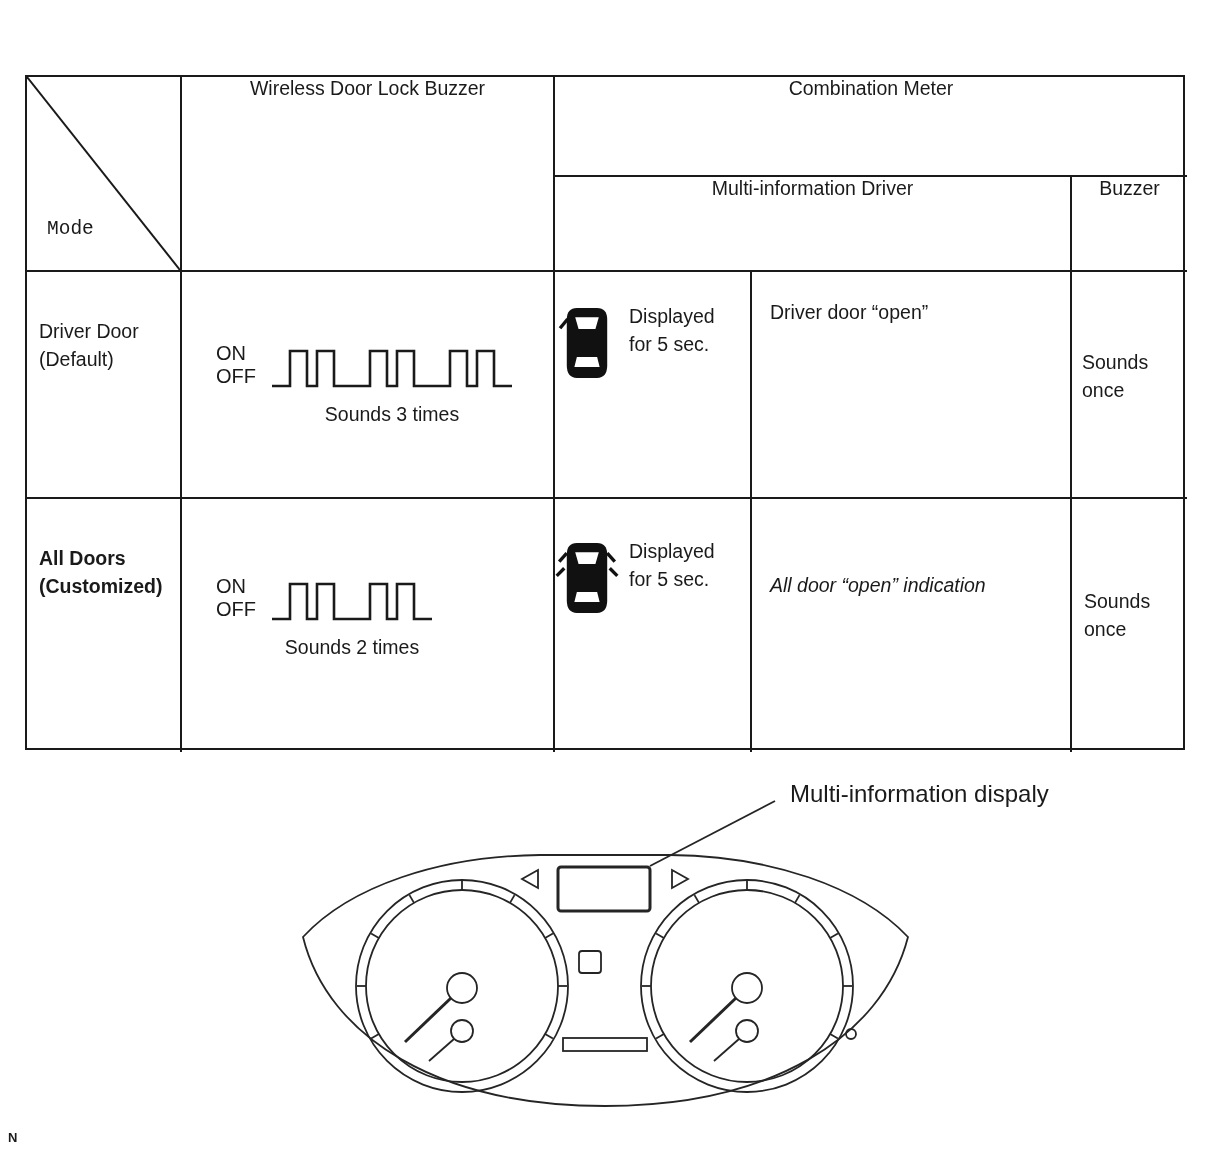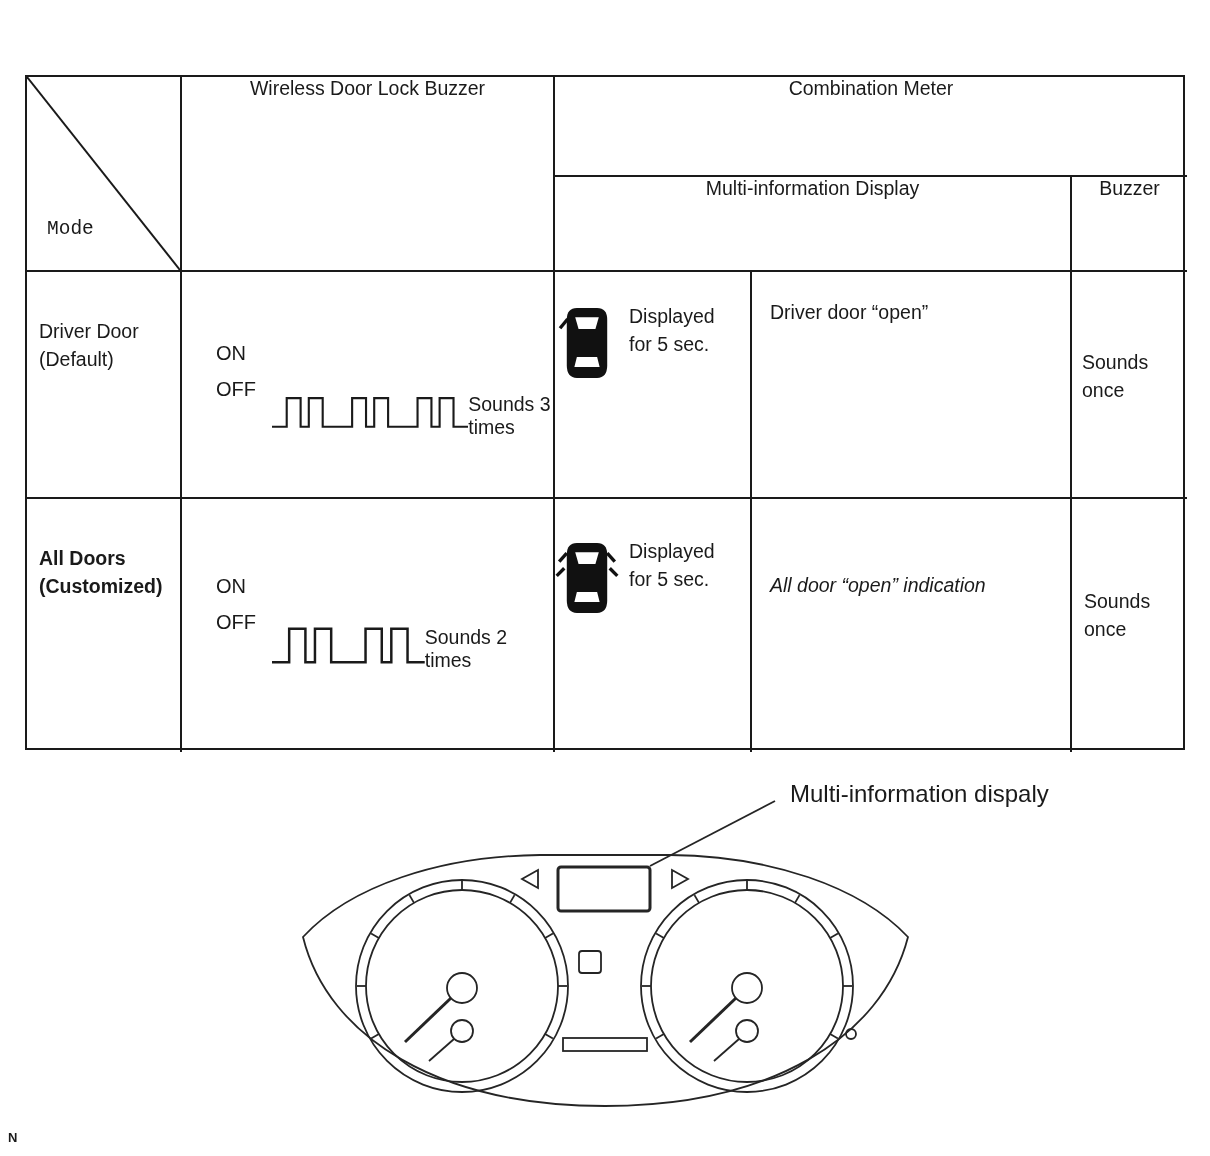--- a/index.html
+++ b/index.html
@@ -35,22 +35,22 @@
   .c-r2-buzz { grid-column:5; grid-row:4; }
 
   .diag { position:absolute; inset:0; width:100%; height:100%; }
   .mode-label { position:absolute; left:20px; bottom:30px;font-family:Liberation Mono, monospace; }
 
   .mode-cell { padding:45px 6px 0 12px; line-height:28px; }
 
   .wave-cell1 { padding:70px 0 0 30px; }
   .wave-cell2 { padding:76px 0 0 30px; }
   .wave-row { display:flex; align-items:flex-end; }
-  .onoff { display:flex; flex-direction:column; gap:13px; margin:0 16px 38px 4px; font-size:20px; }
-  .wave-col { display:flex; flex-direction:row; align-items:center;justify-content:space-between; }
+  .onoff { display:flex; flex-direction:column; margin:0 16px 38px 4px; font-size:20px; }
+  .wave-col { display:flex; flex-direction:column; align-items:center;justify-content:space-between; }
   .wave path { fill:none; stroke:#1a1a1a; stroke-width:2.6; }
   .wave-caption { margin-top:9px; }
 
   .icon-cell { display:flex; flex-direction:row; gap:10px; }
   .icon-cell1 { padding-top:30px; }
   .icon-cell2 { padding-top:38px; }
   .displayed { line-height:28px; }
 
   .ind-cell1 { padding:26px 10px 0 18px; line-height:28px; }
   .ind-cell2 { padding:72px 10px 0 18px; line-height:28px;font-style:italic; }
@@ -82,21 +82,21 @@
 
     <div class="cell c-wire-head center">
       <span>Wireless Door Lock Buzzer</span>
     </div>
 
     <div class="cell c-combo no-r center">
       <span>Combination Meter</span>
     </div>
 
     <div class="cell c-mid center">
-      <span>Multi-information Display</span>
+      <span>Multi-information Driver</span>
     </div>
 
     <div class="cell c-buzzh no-r center">
       <span>Buzzer</span>
     </div>
 
     <div class="cell c-r1-mode mode-cell">
         <div>Driver Door</div>
         <div>(Default)</div>
       </div>

